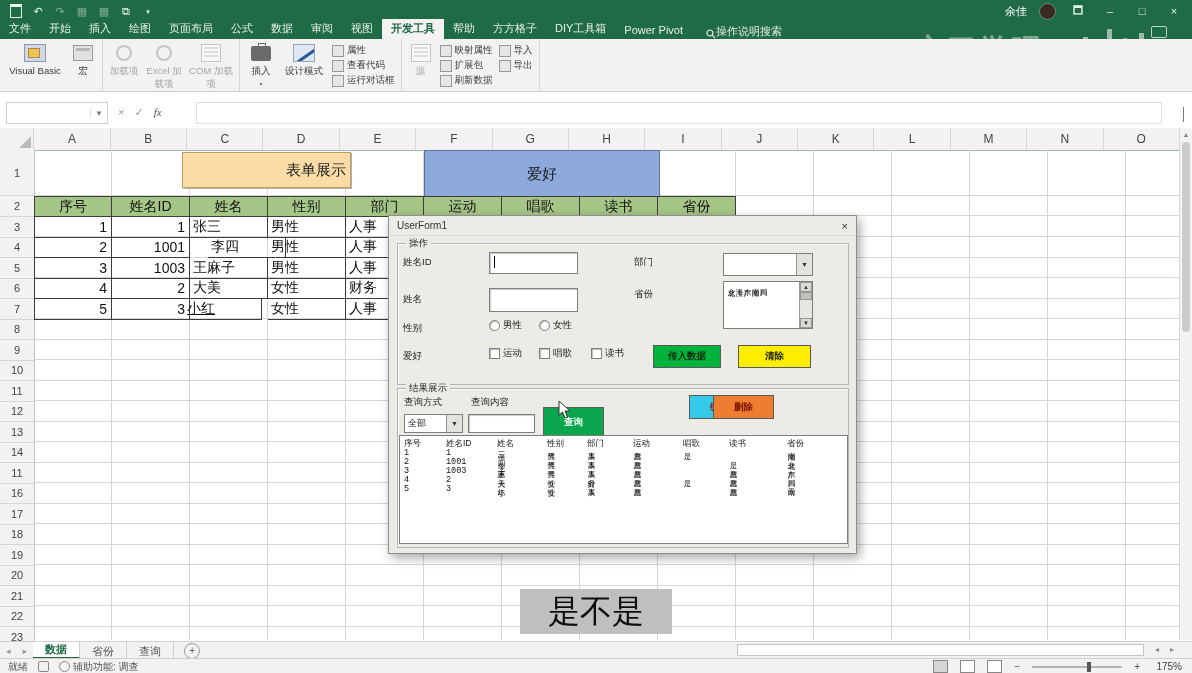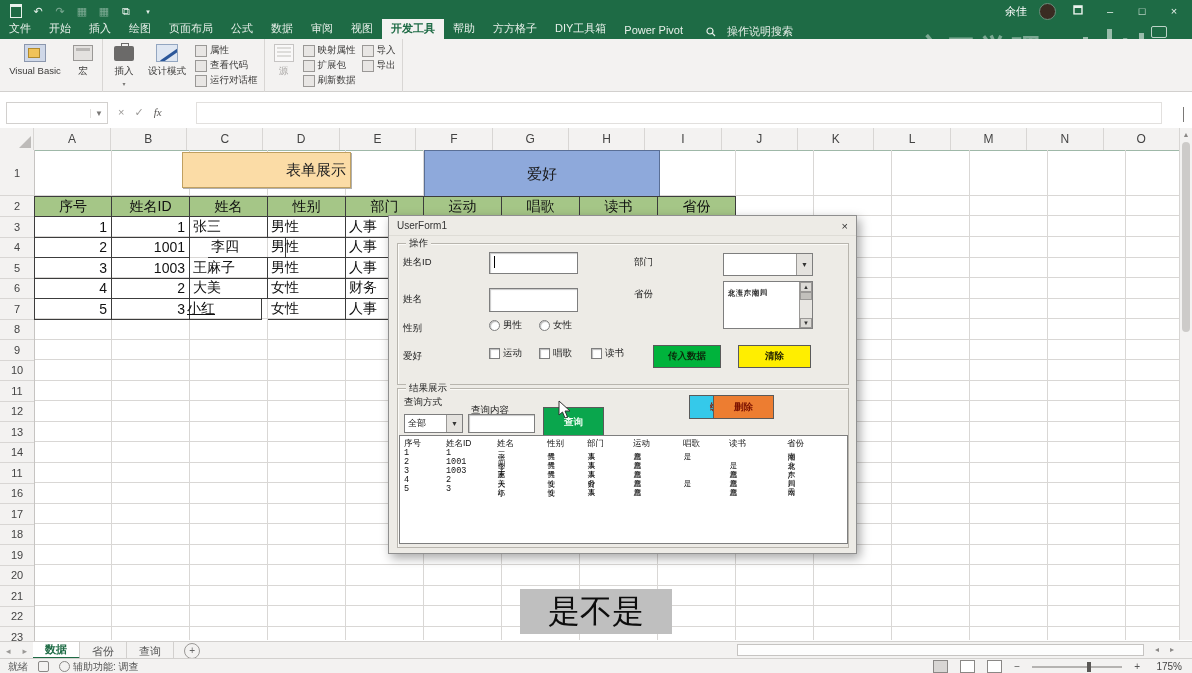--- a/index.html
+++ b/index.html
@@ -15,21 +15,21 @@
   .qi.dim{opacity:.45;}
   .saveicon{width:10px;height:10px;border:1px solid #e8f2ec;border-top-width:3px;}
   .title-center{position:absolute;left:0;right:0;text-align:center;font-size:11px;color:#eef5f0;pointer-events:none;}
   .tb-right{margin-left:auto;display:flex;align-items:center;gap:12px;padding-right:8px;font-size:11px;}
   .avatar{width:15px;height:15px;border-radius:50%;background:#3a2b22;border:1px solid #6b8f7c;}
   .winbtn{width:20px;text-align:center;font-size:11px;color:#eaf2ec;}
   
   .tabrow{position:absolute;left:0;top:22px;width:1192px;height:17px;background:#1e6b45;display:flex;align-items:flex-end;color:#e7efe9;}
   .rtab{padding:2px 9px 3px 9px;font-size:11px;white-space:nowrap;}
   .rtab.active{background:#f3f2f1;color:#1e6b45;font-weight:bold;}
-  .searchtab{display:flex;align-items:center;gap:11px;margin-left:14px;font-size:11px;}
+  .searchtab{display:flex;align-items:flex-end;gap:0;margin-left:14px;font-size:11px;}
   
   .ribbon{position:absolute;left:0;top:39px;width:1192px;height:52px;background:#f3f2f1;border-bottom:1px solid #d2d0ce;display:flex;}
   .rgroup{position:relative;height:100%;border-right:1px solid #d8d6d4;display:flex;align-items:flex-start;padding:3px 6px 12px 6px;gap:6px;}
   .rgroup .gname{position:absolute;left:0;right:0;bottom:0;text-align:center;font-size:9px;color:#7a7876;}
   .bigbtn{display:flex;flex-direction:column;align-items:center;justify-content:flex-start;font-size:9.5px;color:#3b3a39;text-align:center;width:44px;gap:2px;padding-top:1px;}
   .bigbtn .bicon{width:22px;height:20px;display:flex;align-items:center;justify-content:center;}
   .bigbtn.wide{width:58px;}
   .dimtxt{color:#a8a6a4;}
   .stack{display:flex;flex-direction:column;gap:2px;padding-top:2px;}
   .smallbtn{display:flex;align-items:center;gap:3px;font-size:9.5px;color:#3b3a39;white-space:nowrap;}
@@ -216,20 +216,41 @@
         </span>
       <span>Visual Basic</span>
     </div>
     <div class="bigbtn" style="width:26px;">
       <span class="bicon">
           <span class="icon-macro"></span>
         </span>
       <span>宏</span>
     </div>
     <div class="gname">代码</div>
+  </div>
+  <div class="rgroup">
+    <div class="bigbtn dimtxt" style="width:30px;">
+      <span class="bicon">
+          <span class="icon-gear" style="opacity:.5"></span>
+        </span>
+      <span>加载项</span>
+    </div>
+    <div class="bigbtn dimtxt" style="width:38px;">
+      <span class="bicon">
+          <span class="icon-gear" style="opacity:.5"></span>
+        </span>
+      <span>Excel 加载项</span>
+    </div>
+    <div class="bigbtn dimtxt" style="width:44px;">
+      <span class="bicon">
+          <span class="icon-list" style="opacity:.5"></span>
+        </span>
+      <span>COM 加载项</span>
+    </div>
+    <div class="gname">加载项</div>
   </div>
   <div class="rgroup">
     <div class="bigbtn" style="width:30px;">
       <span class="bicon">
           <span class="icon-case"></span>
         </span>
       <span>插入</span>
       <span style="font-size:6px;color:#7a7876;">▾</span>
     </div>
     <div class="bigbtn" style="width:44px;">
@@ -473,21 +494,21 @@
       <span class="cbox"></span>
       <span>读书</span>
     </div>
   <div class="btn green" style="left:264px;top:129px;width:66px;height:21px;">传入数据</div>
   <div class="btn yellow" style="left:349px;top:129px;width:71px;height:21px;">清除</div>
 
   <div class="groupbox" style="left:8px;top:172px;width:450px;height:158px;">
     <span class="gb-label">结果展示</span>
   </div>
   <span class="flabel" style="left:15px;top:180px;">查询方式</span>
-  <span class="flabel" style="left:82px;top:188px;">查询内容</span>
+  <span class="flabel" style="left:82px;top:180px;">查询内容</span>
   <div class="combo" style="left:15px;top:198px;width:57px;height:17px;">
     <span class="cfield">全部</span>
     <span class="cbtn">▼</span>
   </div>
   <div class="tinput" style="left:79px;top:198px;width:65px;height:17px;"></div>
   <div class="btn green2" style="left:154px;top:191px;width:59px;height:28px;">查询</div>
   <div class="btn cyan" style="left:260px;top:179px;width:59px;height:22px;margin-left:40px;">编辑</div>
   <div class="btn orange" style="left:324px;top:179px;width:59px;height:22px;">删除</div>
   <div class="rlist" style="left:10px;top:219px;width:447px;height:107px;">
       <span class="rl-h" style="left: 4px; top: 2px;">序号</span>

